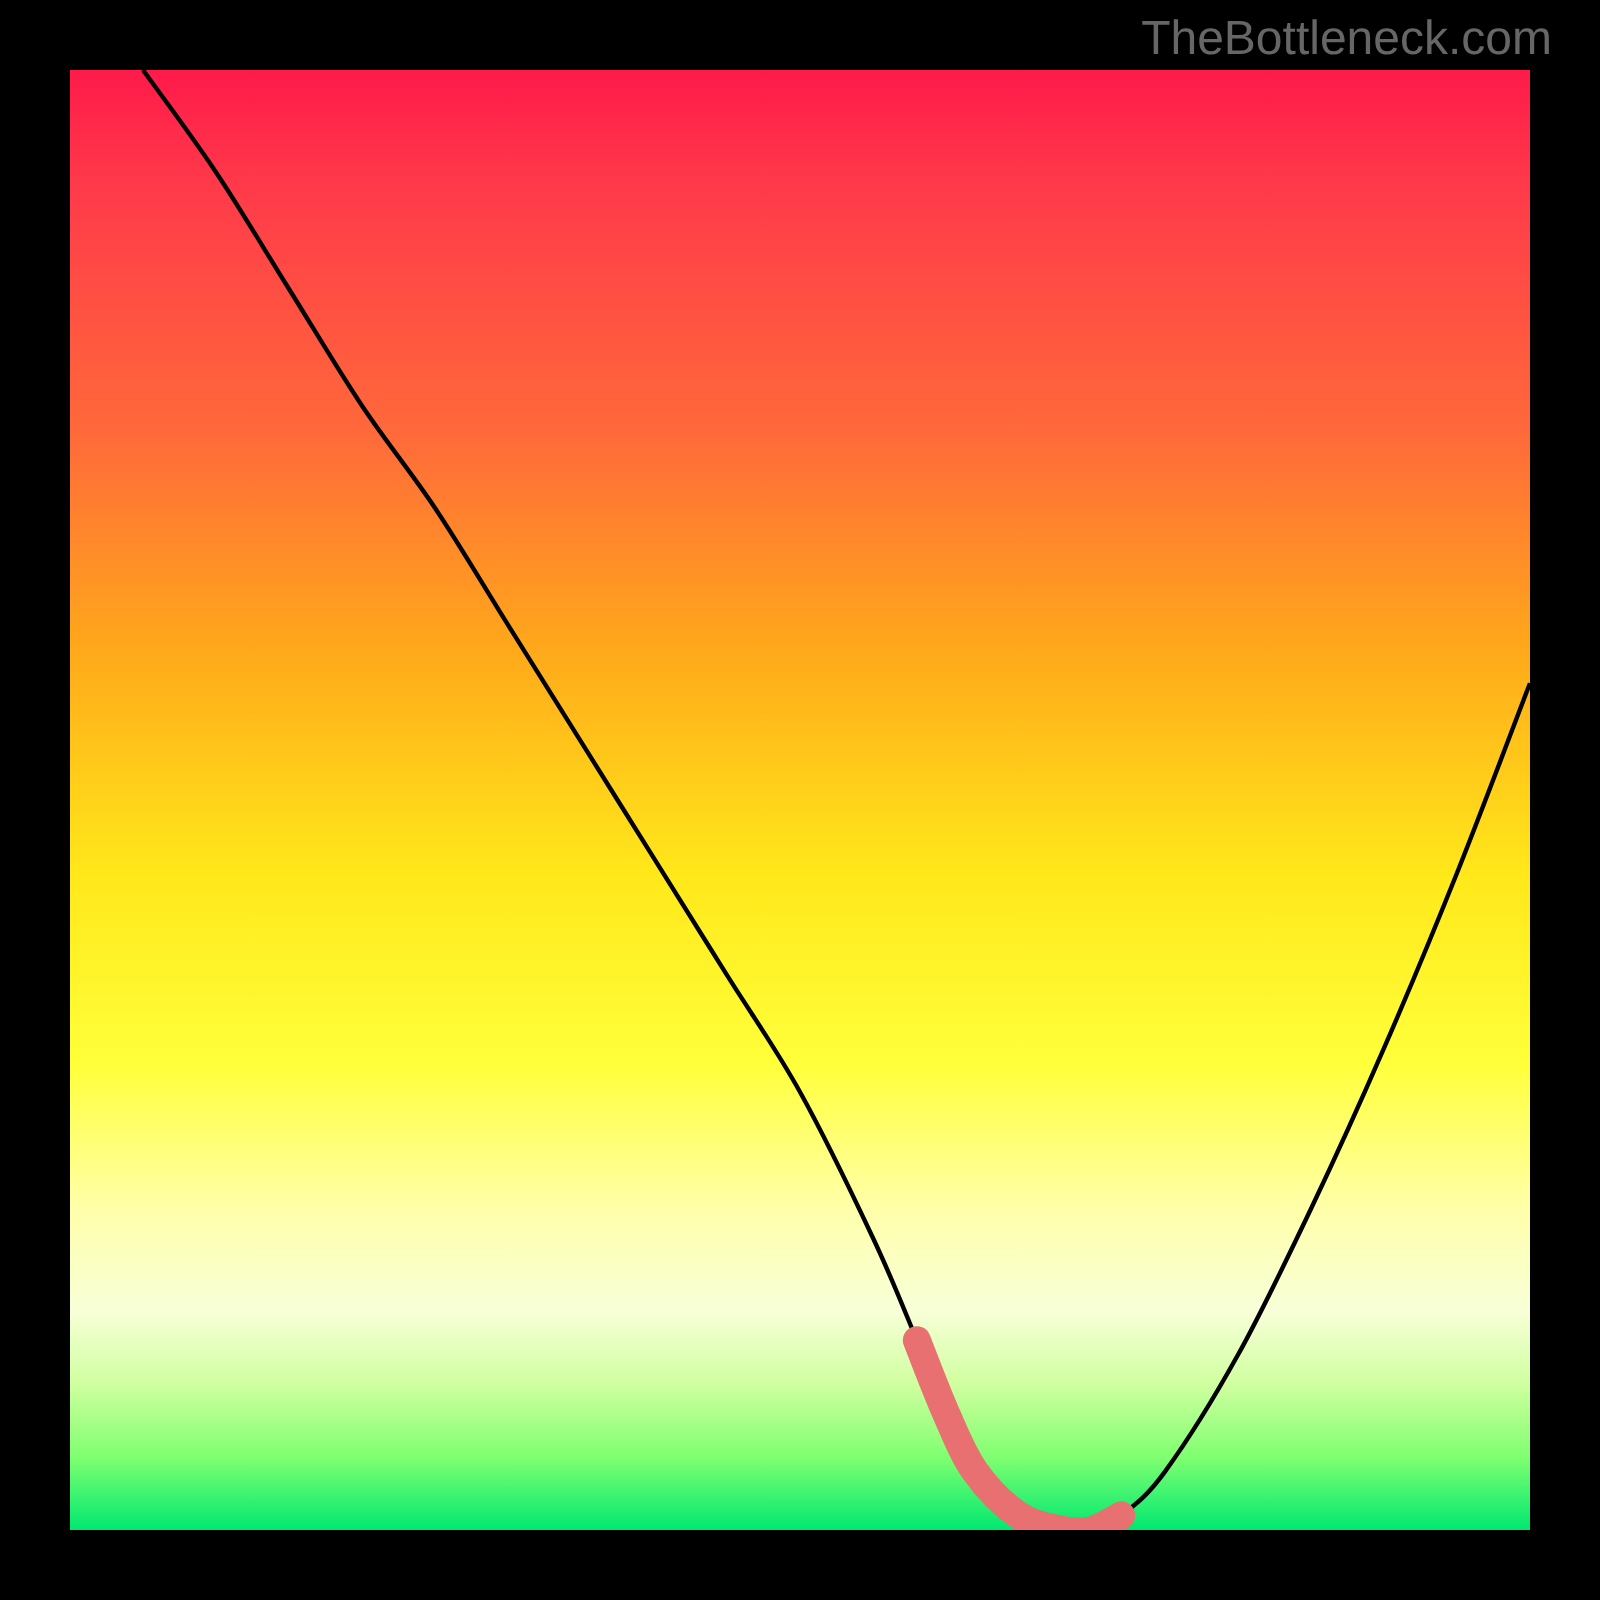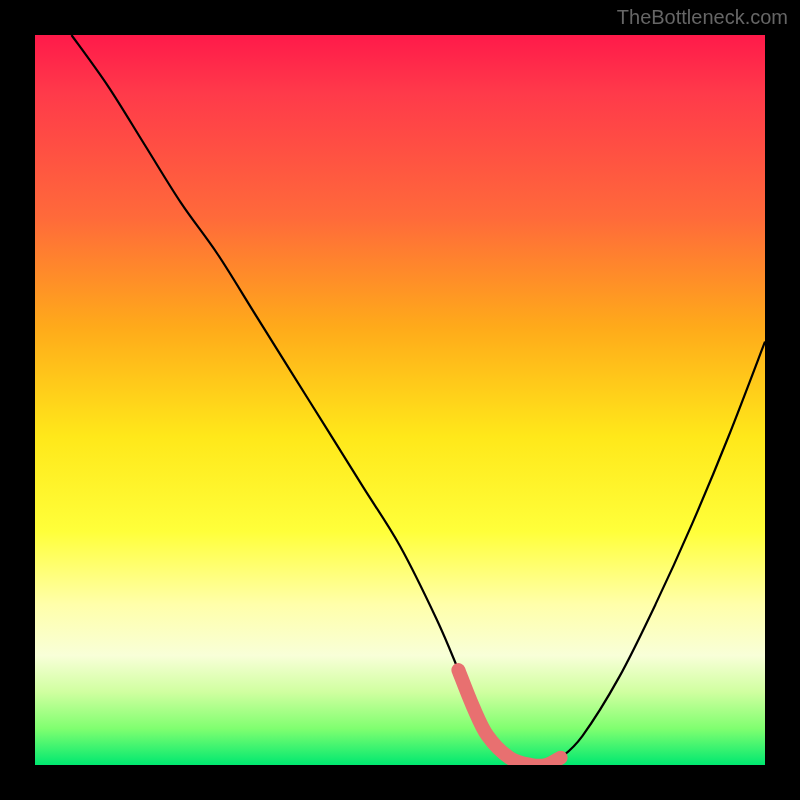--- a/index.html
+++ b/index.html
@@ -7,23 +7,23 @@
     padding: 0;
     width: 800px;
     height: 800px;
     background: #000;
     position: relative;
     font-family: Arial, sans-serif;
   }
   .watermark {
     position: absolute;
     top: 6px;
-    right: 12px;
+    right: 24px;
     color: #666;
-    font-size: 20px;
+    font-size: 24px;
     font-weight: 500;
     z-index: 10;
   }
   .plot-area {
     position: absolute;
     left: 35px;
     top: 35px;
     width: 730px;
     height: 730px;
     background: linear-gradient(to bottom,

